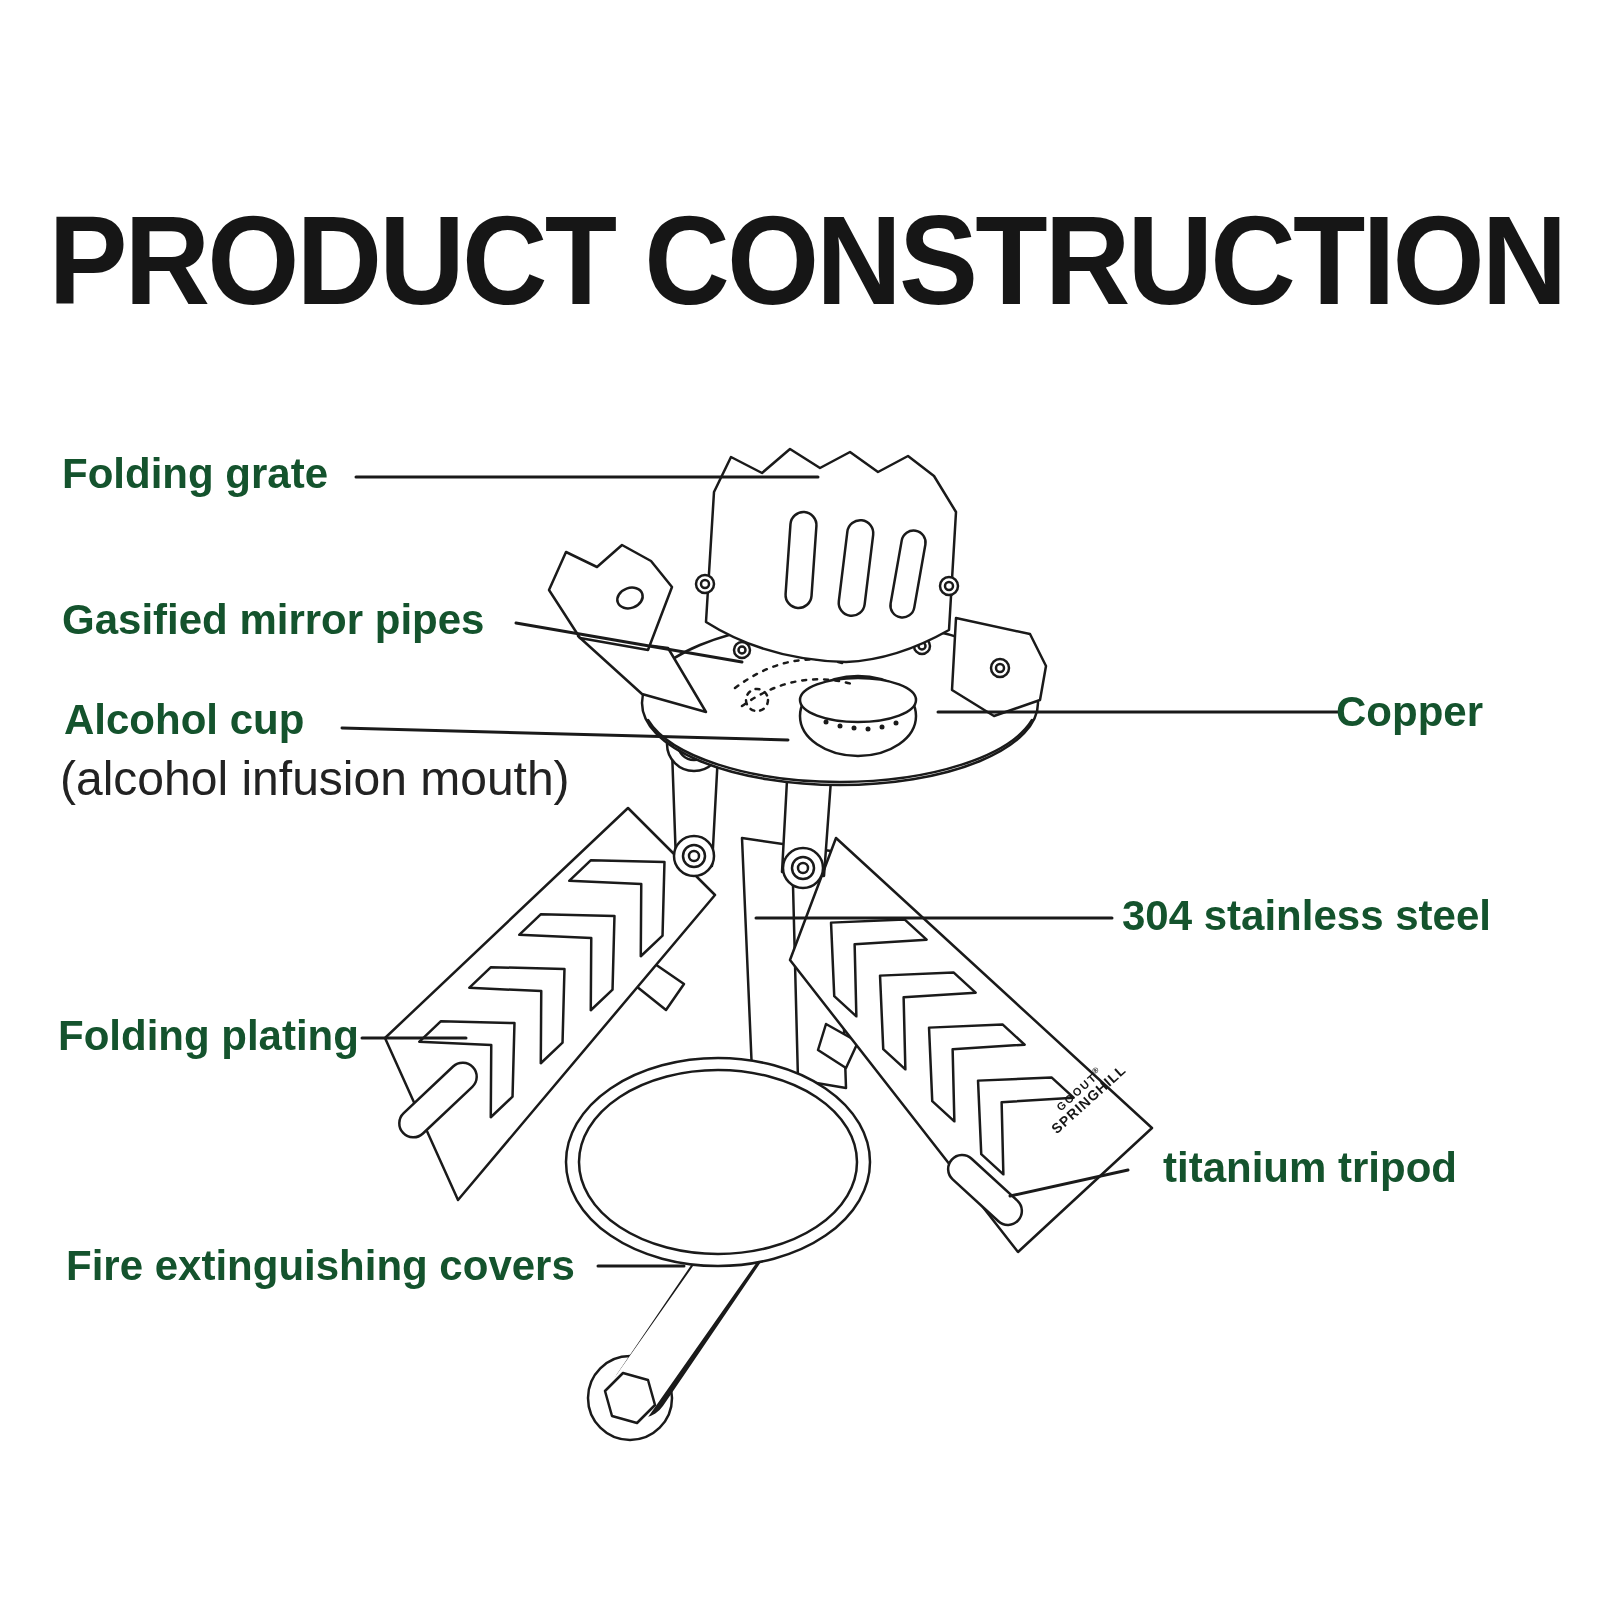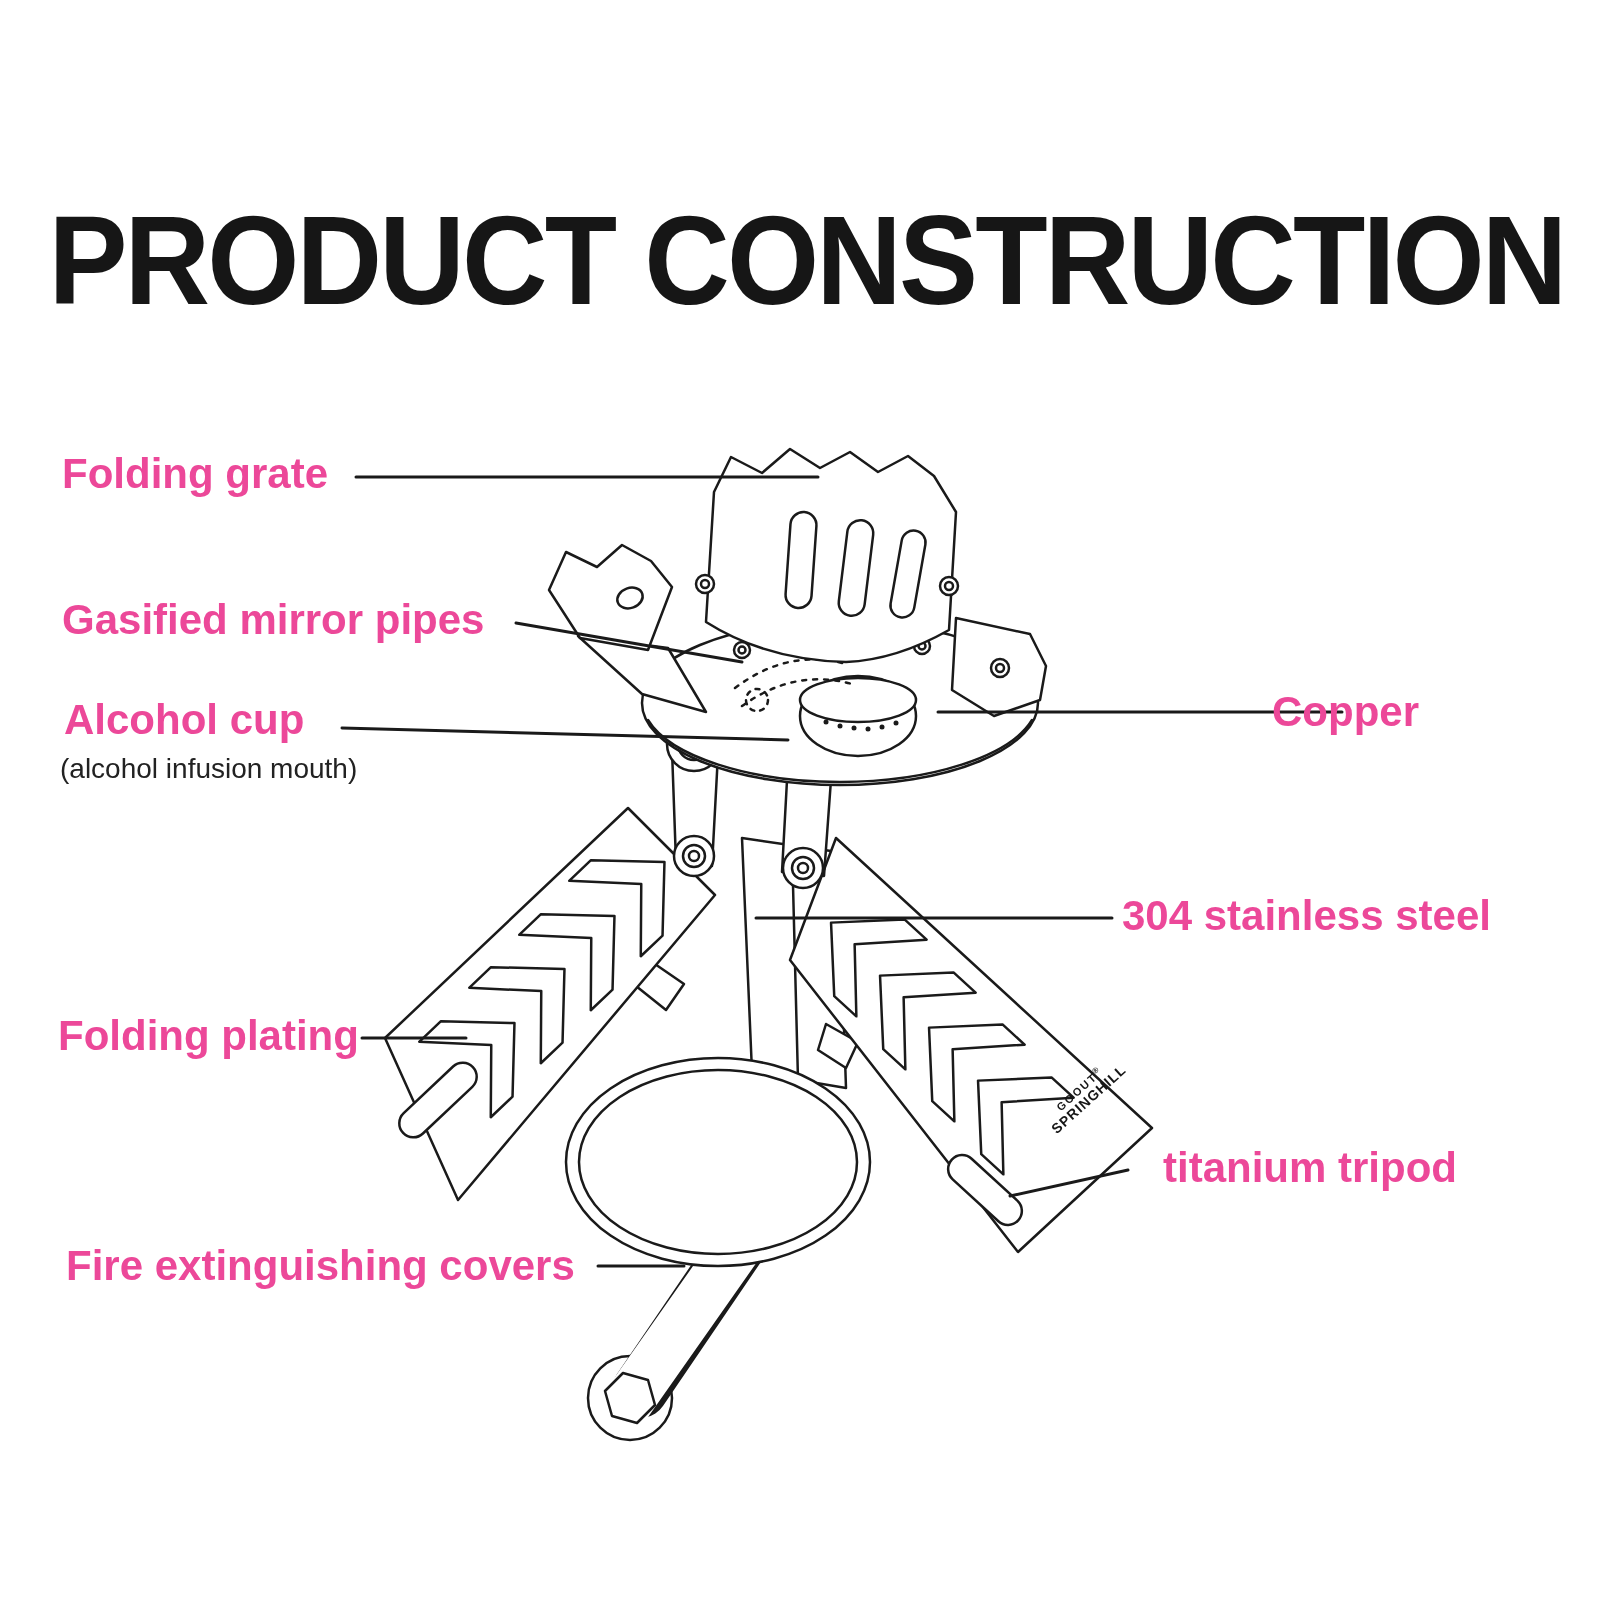--- a/index.html
+++ b/index.html
@@ -11,24 +11,24 @@
   }
   .page-title{
     position:absolute;left:0;right:0;top:104px;
     text-align:center;font-size:126px;font-weight:bold;
     letter-spacing:-3px;white-space:nowrap;
   }
   .page-title .squeeze{display:inline-block;transform:scaleX(0.94);transform-origin:center;}
   svg.diagram{position:absolute;left:0;top:0;width:1600px;height:1600px;}
   .lbl{
     position:absolute;font-size:42px;font-weight:bold;line-height:1.05;
-    white-space:nowrap;color:#ec4899;
+    white-space:nowrap;color:#14532d;
   }
   .lbl-sub{
-    position:absolute;font-size:28px;font-weight:normal;line-height:1.05;
+    position:absolute;font-size:48px;font-weight:normal;line-height:1.05;
     white-space:nowrap;color:#222;
   }
   .block201{text-align:center;line-height:56px;white-space:nowrap;}
   .brand{
     position:absolute;left:1040px;top:1116px;
     transform:rotate(-42deg);transform-origin:left top;
     text-align:center;color:#161616;line-height:1.05;
   }
   .brand .l1{display:block;font-size:11px;font-weight:bold;letter-spacing:2px;}
   .brand .l2{display:block;font-size:14px;font-weight:bold;letter-spacing:1px;}
@@ -154,21 +154,21 @@
 
 <h1 class="page-title"><span class="squeeze">PRODUCT CONSTRUCTION</span></h1>
 
 <div class="lbl" style="left:62px;top:452px">Folding grate</div>
 <div class="lbl" style="left:62px;top:598px">Gasified mirror pipes</div>
 <div class="lbl" style="left:64px;top:698px">Alcohol cup</div>
 <div class="lbl-sub" style="left:60px;top:754px">(alcohol infusion mouth)</div>
 <div class="lbl" style="left:58px;top:1014px">Folding plating</div>
 <div class="lbl" style="left:66px;top:1244px">Fire extinguishing covers</div>
 
-<div class="lbl" style="left:1272px;top:690px">Copper</div>
+<div class="lbl" style="left:1336px;top:690px">Copper</div>
 <div class="lbl" style="left:1122px;top:894px">304 stainless steel</div>
 <div class="lbl block201" style="left:1108px;top:1140px;width:404px">
   <div>titanium tripod</div>
 </div>
 
 <div class="brand">
   <span class="l1"><span>GOOUT</span><sup>®</sup></span>
   <span class="l2">SPRINGHILL</span>
 </div>
 

